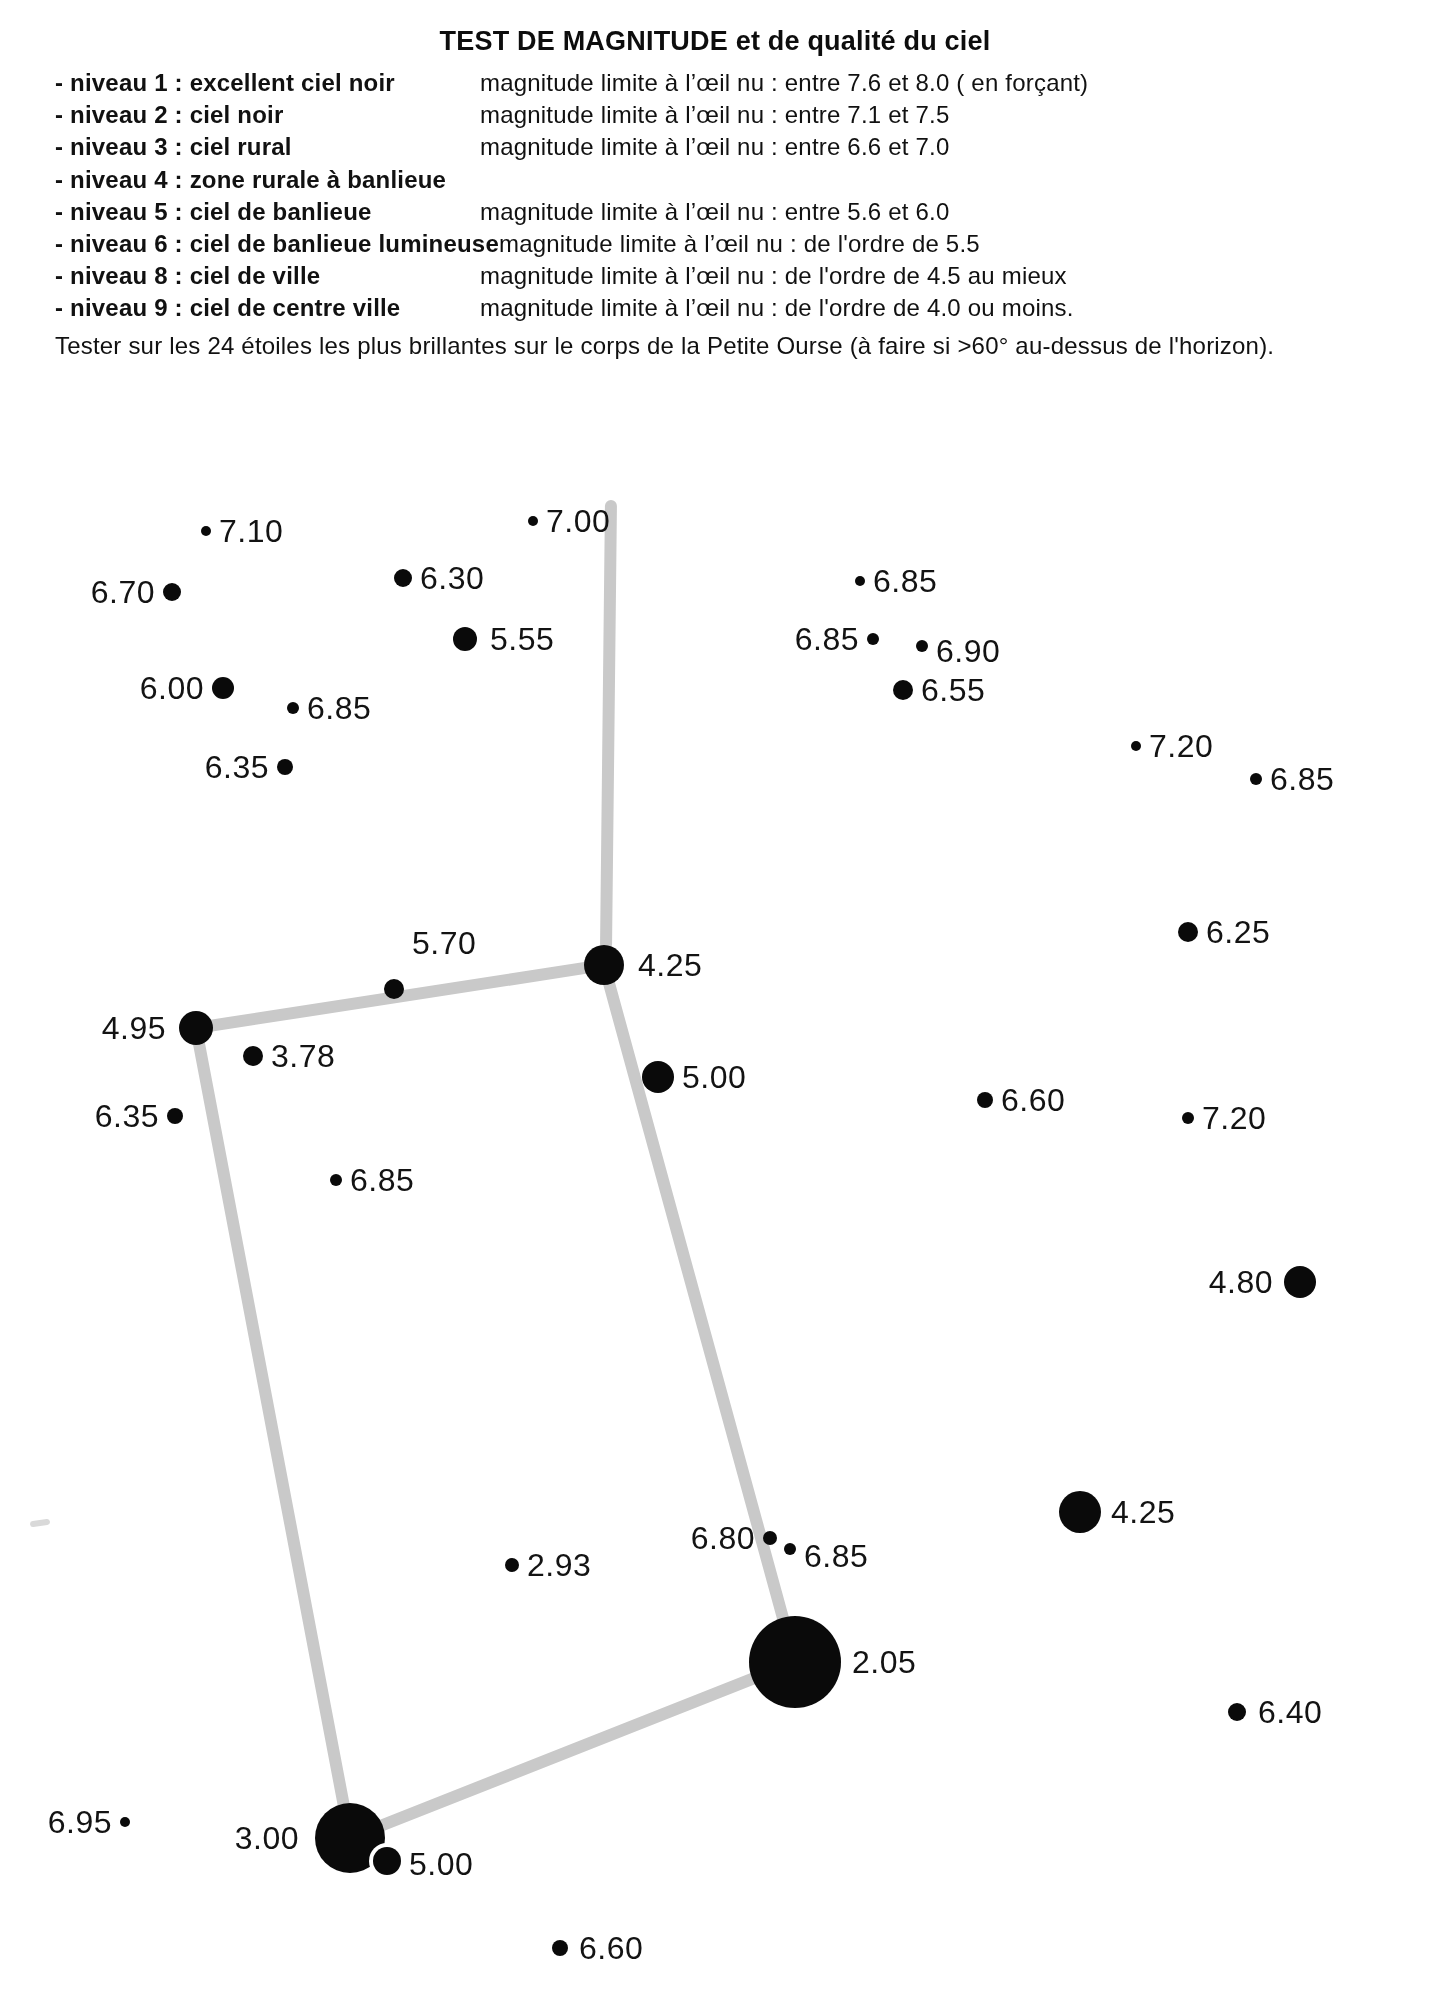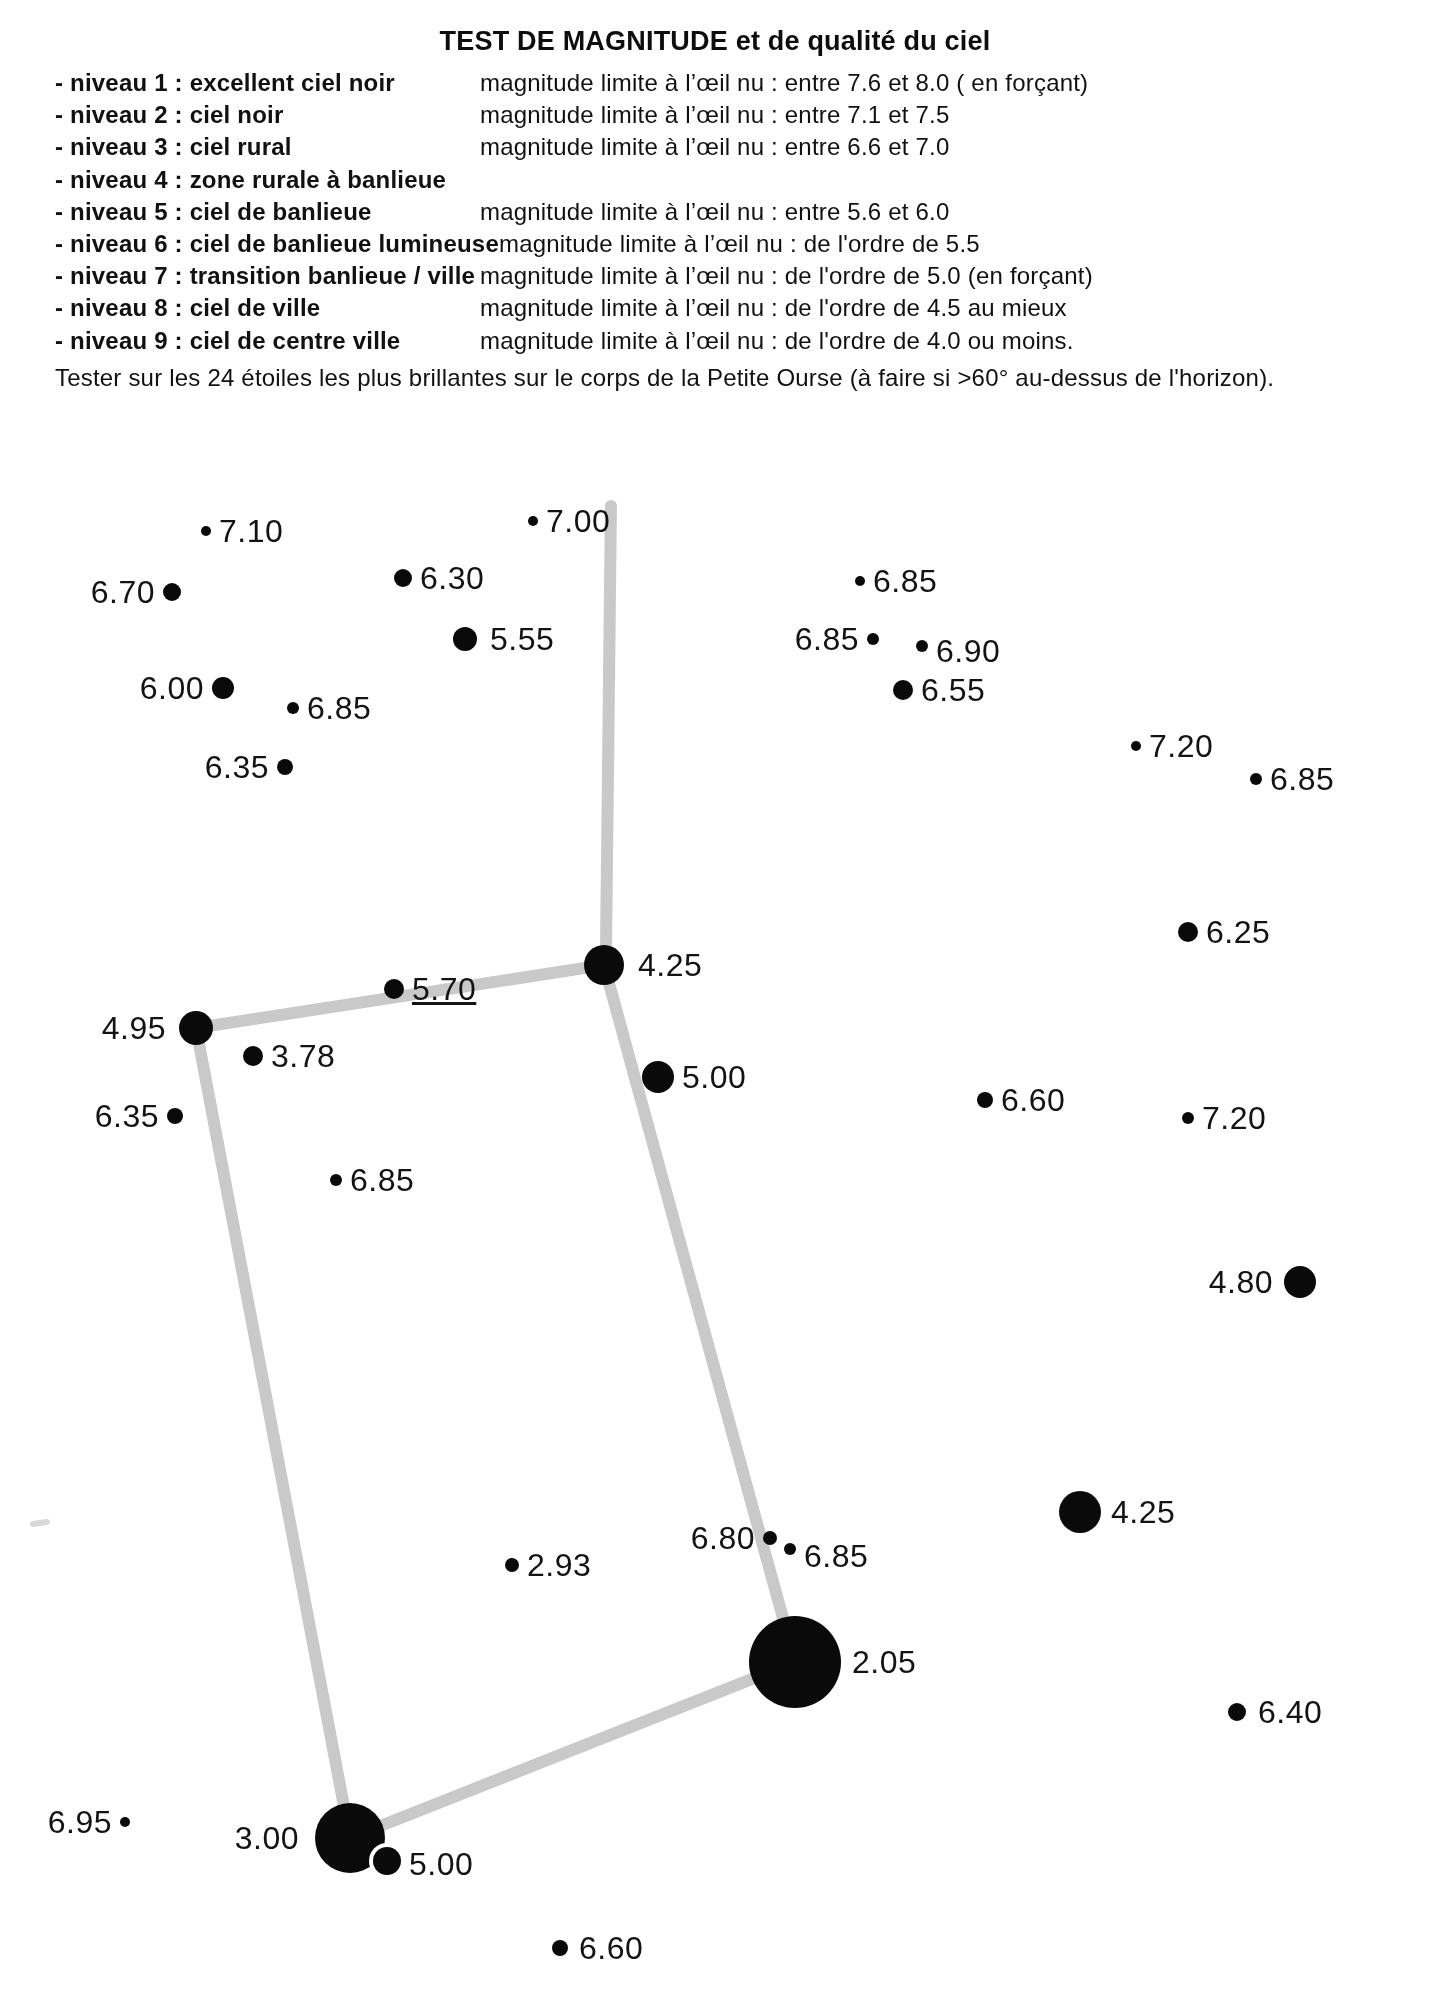--- a/index.html
+++ b/index.html
@@ -97,24 +97,20 @@
       <div class="level-row">
         <span class="level-name">- niveau 4 : zone rurale à banlieue</span>
       </div>
       <div class="level-row">
         <span class="level-name">- niveau 5 : ciel de banlieue</span>
         <span class="level-limit">magnitude limite à l’œil nu :  entre 5.6 et 6.0</span>
       </div>
       <div class="level-row">
         <span class="level-name">- niveau 6 : ciel de banlieue lumineuse</span>
         <span class="level-limit">magnitude limite à l’œil nu : de l'ordre de 5.5</span>
-      </div>
-      <div class="level-row">
-        <span class="level-name">- niveau 7 : transition banlieue / ville</span>
-        <span class="level-limit">magnitude limite à l’œil nu : de l'ordre de 5.0 (en forçant)</span>
       </div>
       <div class="level-row">
         <span class="level-name">- niveau 8 : ciel de ville</span>
         <span class="level-limit">magnitude limite à l’œil nu : de l'ordre de 4.5 au mieux</span>
       </div>
       <div class="level-row">
         <span class="level-name">- niveau 9 : ciel de centre ville</span>
         <span class="level-limit">magnitude limite à l’œil nu : de l'ordre de 4.0 ou moins.</span>
       </div>
     </div>
@@ -153,21 +149,21 @@
       <span class="star-label" style="top: 767px; left: 269px; transform: translate(-100%, -50%);">6.35</span>
       <div class="star-dot" style="left: 1131px; top: 741px; width: 10px; height: 10px; background: rgb(10, 10, 10);"></div>
       <span class="star-label" style="top: 746px; left: 1149px; transform: translateY(-50%);">7.20</span>
       <div class="star-dot" style="left: 1250px; top: 773px; width: 12px; height: 12px; background: rgb(10, 10, 10);"></div>
       <span class="star-label" style="top: 779px; left: 1270px; transform: translateY(-50%);">6.85</span>
       <div class="star-dot" style="left: 1178px; top: 922px; width: 20px; height: 20px; background: rgb(10, 10, 10);"></div>
       <span class="star-label" style="top: 932px; left: 1206px; transform: translateY(-50%);">6.25</span>
       <div class="star-dot" style="left: 584px; top: 945px; width: 40px; height: 40px; background: rgb(10, 10, 10);"></div>
       <span class="star-label" style="top: 965px; left: 638px; transform: translateY(-50%);">4.25</span>
       <div class="star-dot" style="left: 384px; top: 979px; width: 20px; height: 20px; background: rgb(10, 10, 10);"></div>
-      <span class="star-label" style="top: 989px; left: 412px; transform: translateY(-50%); text-decoration: underline;">5.70</span>
+      <span class="star-label" style="top: 943px; left: 412px; transform: translateY(-50%);">5.70</span>
       <div class="star-dot" style="left: 179px; top: 1011px; width: 34px; height: 34px; background: rgb(10, 10, 10);"></div>
       <span class="star-label" style="top: 1028px; left: 166px; transform: translate(-100%, -50%);">4.95</span>
       <div class="star-dot" style="left: 243px; top: 1046px; width: 20px; height: 20px; background: rgb(10, 10, 10);"></div>
       <span class="star-label" style="top: 1056px; left: 271px; transform: translateY(-50%);">3.78</span>
       <div class="star-dot" style="left: 167px; top: 1108px; width: 16px; height: 16px; background: rgb(10, 10, 10);"></div>
       <span class="star-label" style="top: 1116px; left: 159px; transform: translate(-100%, -50%);">6.35</span>
       <div class="star-dot" style="left: 642px; top: 1061px; width: 32px; height: 32px; background: rgb(10, 10, 10);"></div>
       <span class="star-label" style="top: 1077px; left: 682px; transform: translateY(-50%);">5.00</span>
       <div class="star-dot" style="left: 977px; top: 1092px; width: 16px; height: 16px; background: rgb(10, 10, 10);"></div>
       <span class="star-label" style="top: 1100px; left: 1001px; transform: translateY(-50%);">6.60</span>

